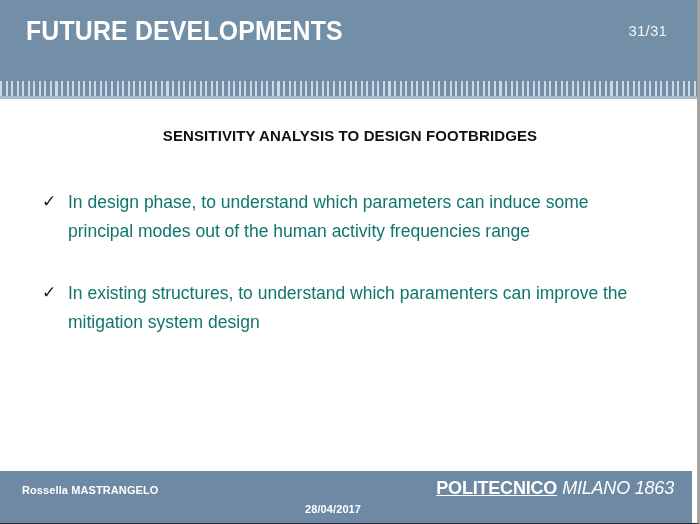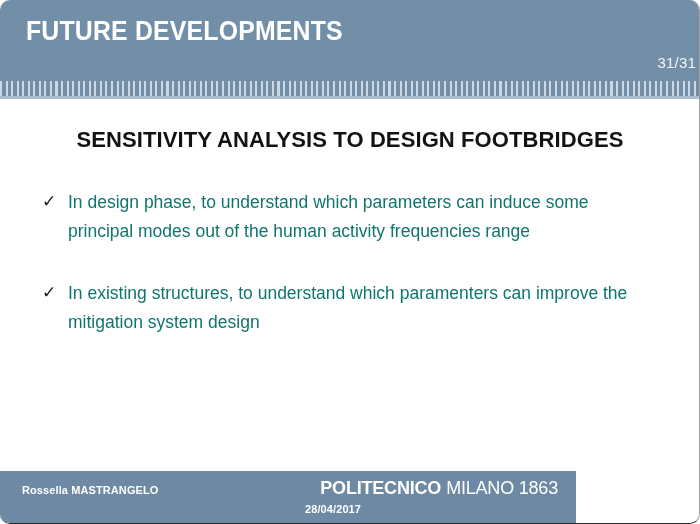--- a/index.html
+++ b/index.html
@@ -11,23 +11,22 @@
     font-family: "Liberation Sans", sans-serif;
   }
 
   #slide {
     position: relative;
     width: 700px;
     height: 524px;
     background: #ffffff;
     overflow: hidden;
     box-sizing: border-box;
-    border-right: 1px solid #a3a3a3;
+    border-right: 3px solid #a3a3a3;
     border-bottom: 1px solid #2b2b2b;
-    border-radius: 10px;
   }
 
   
   #header-band {
     position: absolute;
     left: 0;
     top: 0;
     width: 700px;
     height: 76px;
     background: #738fa8;
@@ -39,27 +38,26 @@
     font-size: 27px;
     font-weight: bold;
     color: #ffffff;
     letter-spacing: 0.2px;
     white-space: nowrap;
     transform: scaleX(0.92);
     transform-origin: left center;
   }
   #page-number {
     position: absolute;
-    right: 4px;
+    right: 33px;
     top: 22px;
     font-size: 15px;
     color: #f2f4f6;
     font-weight: normal;
     letter-spacing: 0.2px;
-    margin-top: 32px;
   }
 
   
   #tick-band {
     position: absolute;
     left: 0;
     top: 76px;
     width: 700px;
     height: 23px;
     background: #738fa8;
@@ -96,21 +94,21 @@
     width: 700px;
     height: 372px;
     background: #ffffff;
   }
   #subtitle {
     position: absolute;
     left: 0;
     top: 28px;
     width: 700px;
     text-align: center;
-    font-size: 22px;
+    font-size: 15px;
     font-weight: bold;
     color: #121212;
     letter-spacing: 0.1px;
   }
 
   #bullet-list {
     position: absolute;
     left: 42px;
     top: 89px;
     width: 615px;
@@ -134,21 +132,21 @@
     line-height: 28.5px;
     color: #0f766e;
     text-align: left;
   }
 
   
   #footer-band {
     position: absolute;
     left: 0;
     top: 471px;
-    width: 576px;
+    width: 692px;
     height: 53px;
     background: #6d89a3;
   }
   #footer-author {
     position: absolute;
     left: 22px;
     top: 13px;
     font-size: 11px;
     font-weight: bold;
     color: #ffffff;
@@ -168,24 +166,26 @@
     position: absolute;
     right: 18px;
     top: 7px;
     font-size: 18px;
     color: #ffffff;
     white-space: nowrap;
   }
   #footer-logo .logo-bold {
     font-weight: bold;
     letter-spacing: -0.2px;
+    text-decoration: underline;
   }
   #footer-logo .logo-light {
     font-weight: normal;
     letter-spacing: -0.2px;
+    font-style: italic;
   }
 </style>
 </head>
 <body>
 
 <div id="slide">
 
   <div id="header-band">
     <div id="header-title">FUTURE DEVELOPMENTS</div>
     <div id="page-number">31/31</div>

